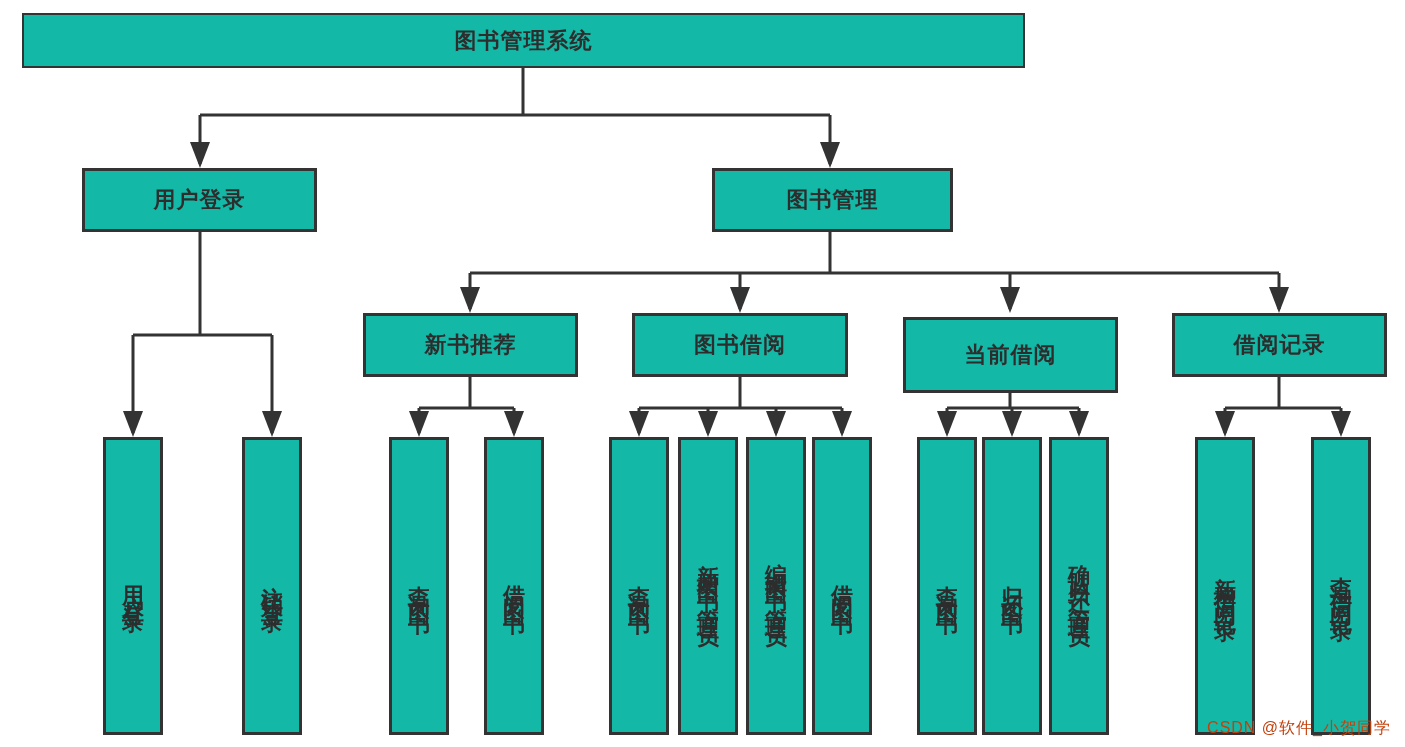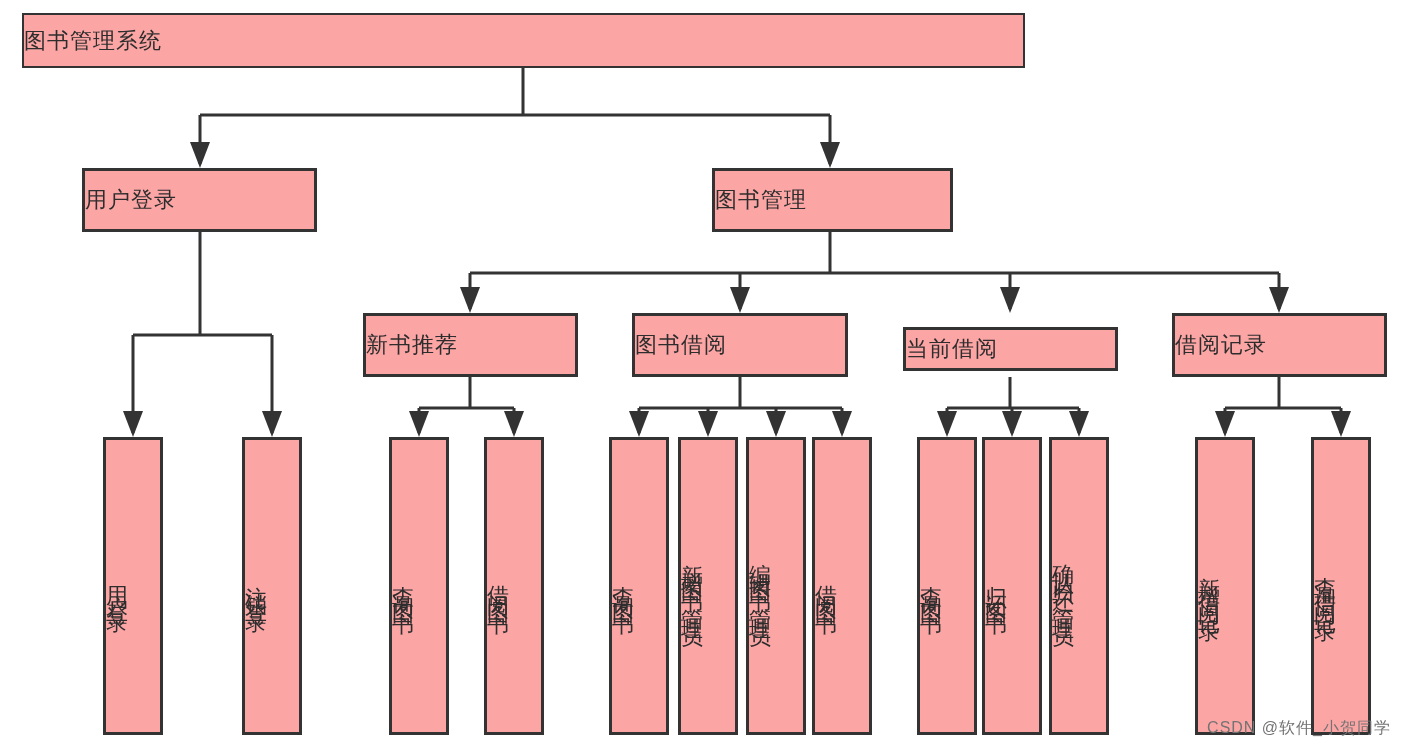--- a/index.html
+++ b/index.html
@@ -1,32 +1,32 @@
 <!DOCTYPE html>
 <html><head>
 <meta charset="utf-8">
 <style>
   html, body { margin:0; padding:0; background:#ffffff; font-family:"Liberation Sans", sans-serif; }
   #stage {
     position:relative; width:1405px; height:747px; background:#ffffff; overflow:hidden;
   }
   #wires { position:absolute; left:0; top:0; }
   .box {
-    position:absolute; background:#fca5a5; border:3px solid #333333; box-sizing:border-box;
-    display:flex; align-items:center; color:#2d2d2d;
+    position:absolute; background:#14b8a6; border:3px solid #333333; box-sizing:border-box;
+    display:flex; align-items:center; justify-content:center; color:#2d2d2d;font-weight:bold;
   }
   .box.thin { border-width:2px; }
   .hlabel { font-size:22px; letter-spacing:1px; white-space:nowrap; }
   .vlabel {
     writing-mode:vertical-rl; text-orientation:mixed;
     font-size:22px; letter-spacing:9px; line-height:1;
   }
   .watermark {
     position:absolute; right:14px; bottom:8px;
-    font-size:16px; color:#737373; letter-spacing:1px; white-space:nowrap;
+    font-size:16px; color:#c2410c; letter-spacing:1px; white-space:nowrap;
   }
 </style>
 </head>
 <body>
 
 <div id="stage">
 
   <svg id="wires" width="1405" height="747" viewBox="0 0 1405 747" fill="none" stroke="#333333" stroke-width="3">
     <g>
       <path d="M523 66 V115 M200 115 H830 M200 115 V164 M830 115 V164"></path>
@@ -80,21 +80,21 @@
   <div class="box" style="left:712px; top:168px; width:241px; height:64px;">
     <span class="hlabel">图书管理</span>
   </div>
 
   <div class="box" style="left:363px; top:313px; width:215px; height:64px;">
     <span class="hlabel">新书推荐</span>
   </div>
   <div class="box" style="left:632px; top:313px; width:216px; height:64px;">
     <span class="hlabel">图书借阅</span>
   </div>
-  <div class="box" style="left:903px; top:327px; width:215px; height:44px;">
+  <div class="box" style="left:903px; top:317px; width:215px; height:76px;">
     <span class="hlabel">当前借阅</span>
   </div>
   <div class="box" style="left:1172px; top:313px; width:215px; height:64px;">
     <span class="hlabel">借阅记录</span>
   </div>
 
   <div class="box" style="left:103px; top:437px; width:60px; height:298px;">
     <span class="vlabel">用户登录</span>
   </div>
   <div class="box" style="left:242px; top:437px; width:60px; height:298px;">

